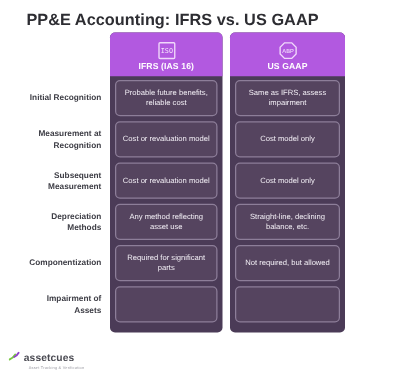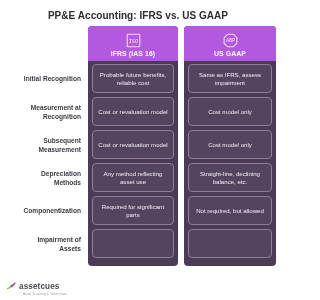--- a/index.html
+++ b/index.html
@@ -10,21 +10,21 @@
     width: 276px;
     height: 300px;
     background: #ffffff;
     font-family: "Liberation Sans", sans-serif;
     overflow: hidden;
     position: relative;
   }
 
   .page-title {
     text-align: center;
-    font-size: 10px;
+    font-size: 13px;
     font-weight: bold;
     color: #2d2d32;
     letter-spacing: 0.05px;
     padding-top: 10px;
     line-height: 12px;
   }
 
   
   .compare-grid {
     position: absolute;

